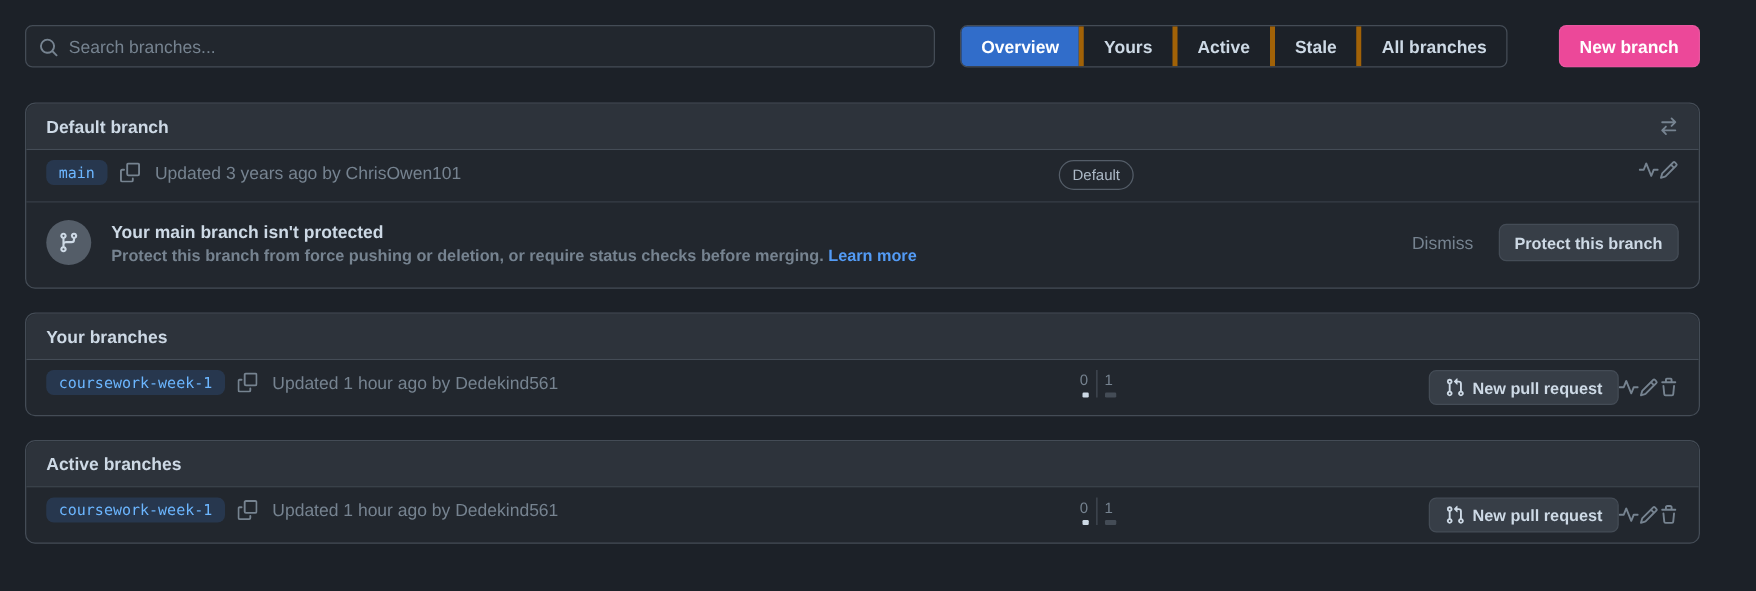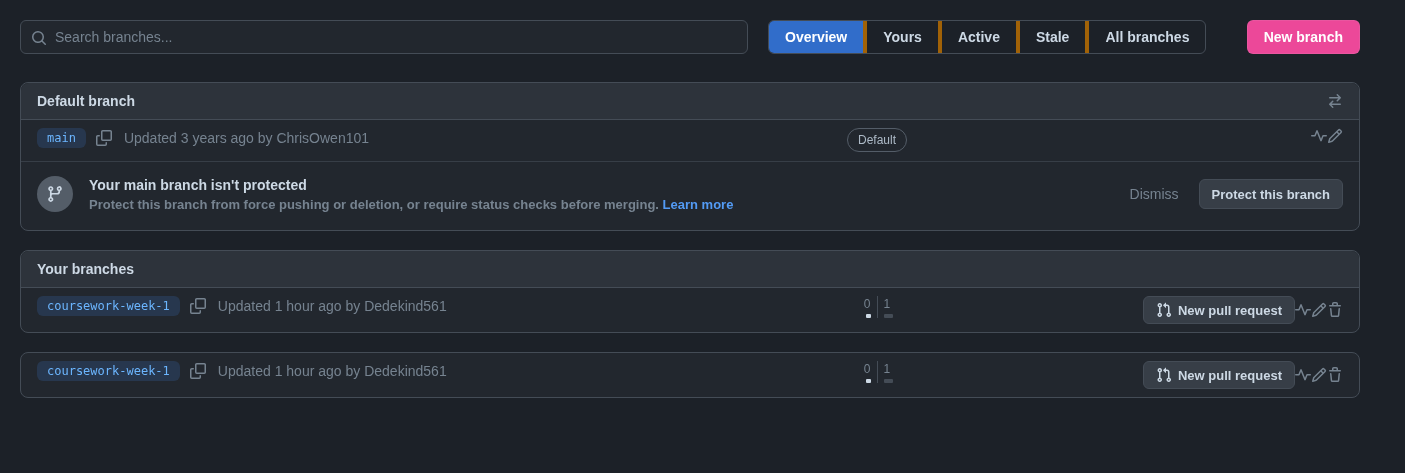--- a/index.html
+++ b/index.html
@@ -250,20 +250,23 @@
         <button class="icon-btn">
           <svg width="16" height="16" viewBox="0 0 16 16">
               <path d="M11 1.75V3h2.25a.75.75 0 0 1 0 1.5H2.75a.75.75 0 0 1 0-1.5H5V1.75C5 .784 5.784 0 6.75 0h2.5C10.216 0 11 .784 11 1.75ZM4.496 6.675l.66 6.6a.25.25 0 0 0 .249.225h5.19a.25.25 0 0 0 .249-.225l.66-6.6a.75.75 0 0 1 1.492.149l-.66 6.6A1.748 1.748 0 0 1 10.595 15h-5.19a1.75 1.75 0 0 1-1.741-1.575l-.66-6.6a.75.75 0 1 1 1.492-.15ZM6.5 1.75V3h3V1.75a.25.25 0 0 0-.25-.25h-2.5a.25.25 0 0 0-.25.25Z"></path>
             </svg>
         </button>
       </div>
     </div>
   </div>
 
   <div class="card">
+    <div class="card-header">
+      <span class="card-title">Active branches</span>
+    </div>
     <div class="branch-row">
       <div class="row-left">
         <a class="branch-pill">coursework-week-1</a>
         <button class="icon-btn copy-btn">
           <svg width="16" height="16" viewBox="0 0 16 16">
               <path d="M0 6.75C0 5.784.784 5 1.75 5h1.5a.75.75 0 0 1 0 1.5h-1.5a.25.25 0 0 0-.25.25v7.5c0 .138.112.25.25.25h7.5a.25.25 0 0 0 .25-.25v-1.5a.75.75 0 0 1 1.5 0v1.5A1.75 1.75 0 0 1 9.25 16h-7.5A1.75 1.75 0 0 1 0 14.25Z"></path>
               <path d="M5 1.75C5 .784 5.784 0 6.75 0h7.5C15.216 0 16 .784 16 1.75v7.5A1.75 1.75 0 0 1 14.25 11h-7.5A1.75 1.75 0 0 1 5 9.25Zm1.75-.25a.25.25 0 0 0-.25.25v7.5c0 .138.112.25.25.25h7.5a.25.25 0 0 0 .25-.25v-7.5a.25.25 0 0 0-.25-.25Z"></path>
             </svg>
         </button>
         <span class="row-meta">Updated 1 hour ago by Dedekind561</span>

